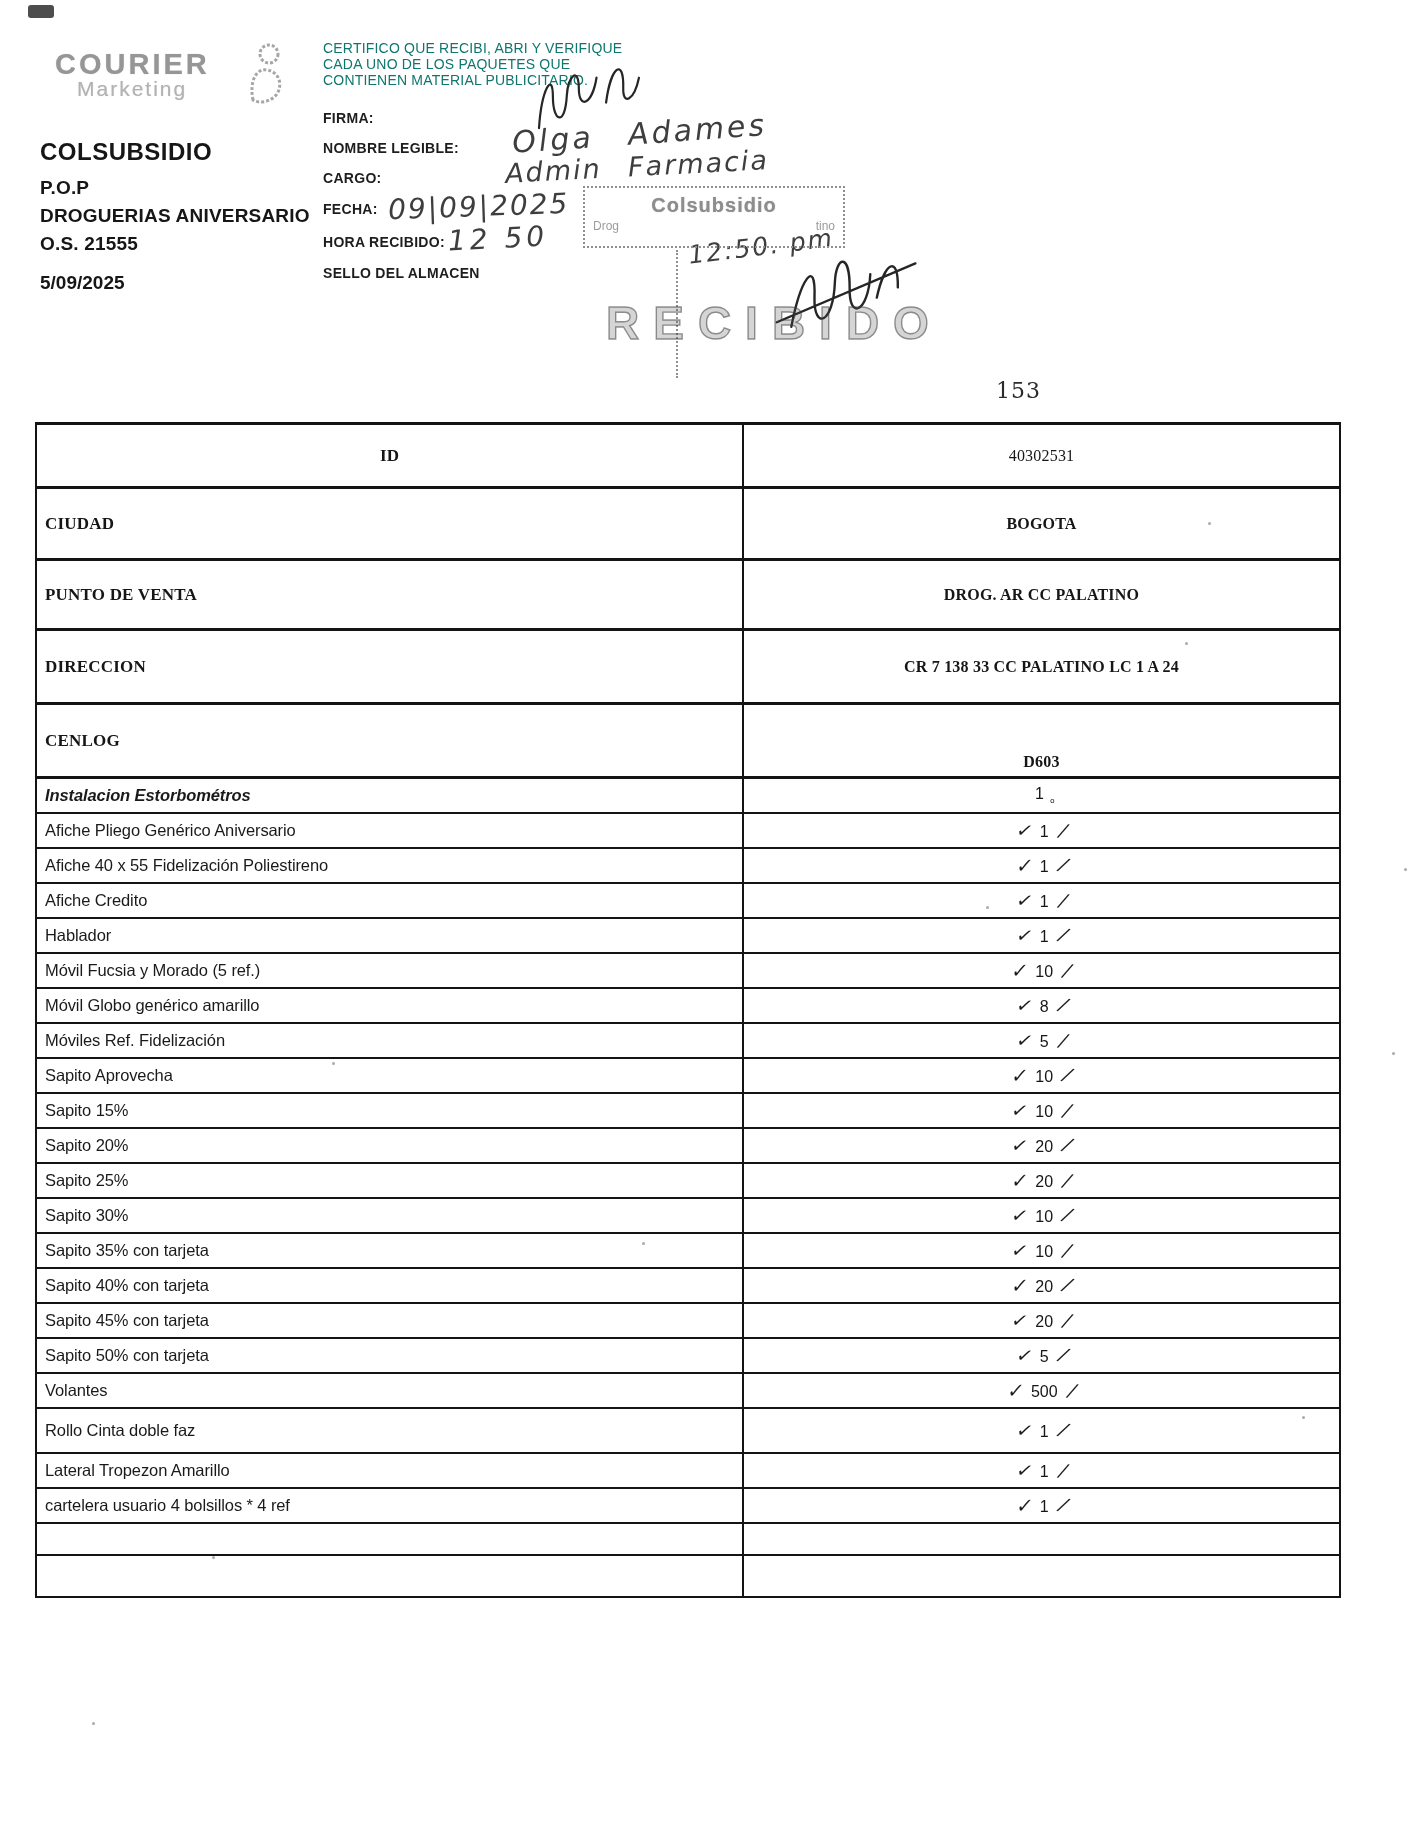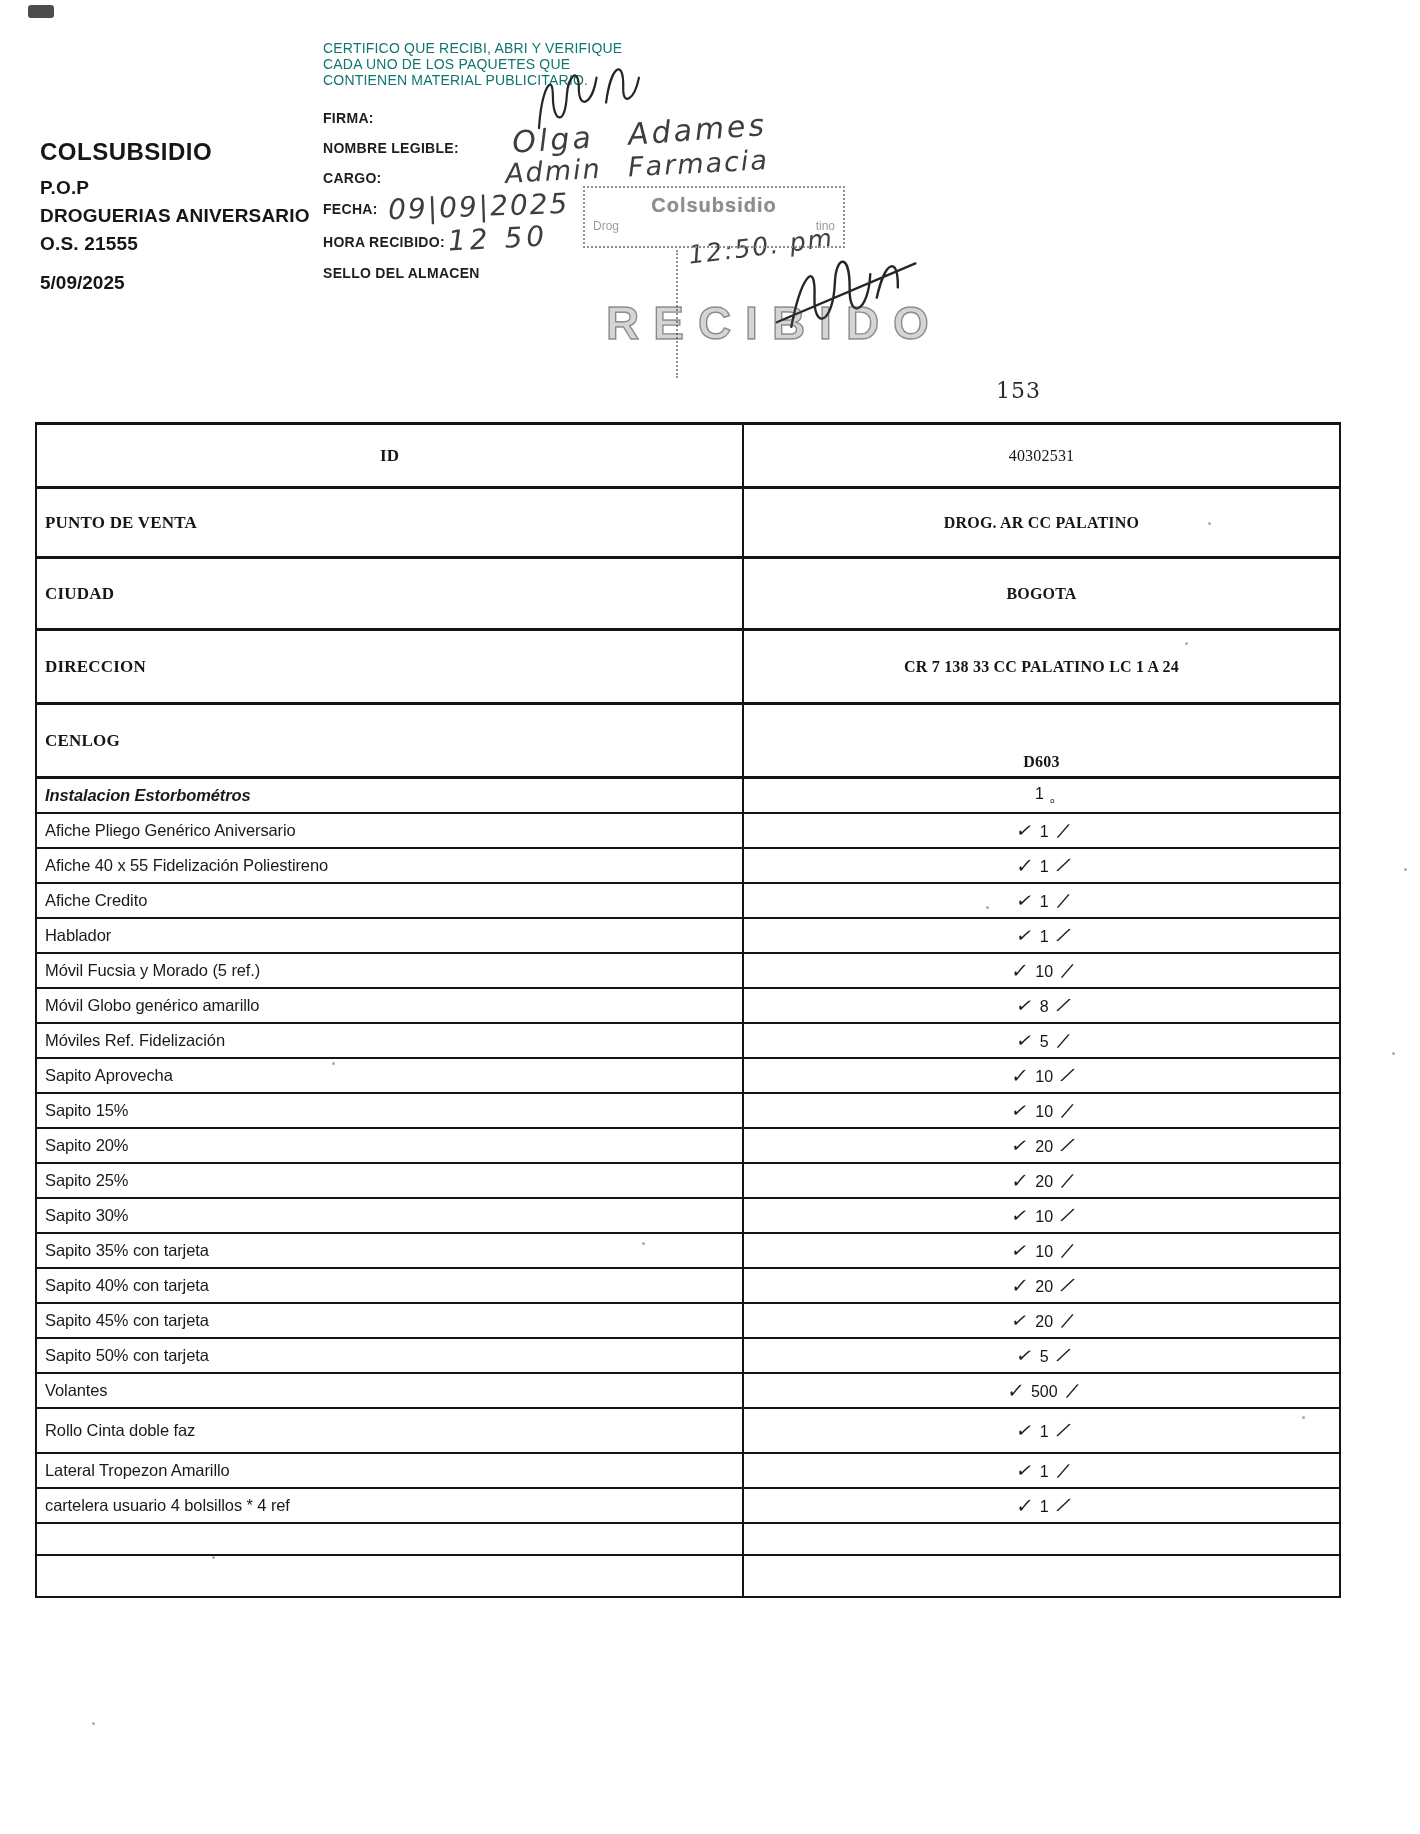--- a/index.html
+++ b/index.html
@@ -71,20 +71,28 @@
   <div class="speck" style="left:1392px;top:1052px;"></div>
   <div class="speck" style="left:92px;top:1722px;"></div>
   <div class="speck" style="left:1208px;top:522px;"></div>
   <div class="speck" style="left:642px;top:1242px;"></div>
   <div class="speck" style="left:986px;top:906px;"></div>
   <div class="speck" style="left:1302px;top:1416px;"></div>
   <div class="speck" style="left:212px;top:1556px;"></div>
   <div class="speck" style="left:1404px;top:868px;"></div>
   <div class="speck" style="left:332px;top:1062px;"></div>
 
+  <div class="logo">
+    <div class="logo-l1">COURIER</div>
+    <div class="logo-l2">Marketing</div>
+    <svg class="logo-person" width="46" height="62" viewBox="0 0 46 62">
+      <circle cx="26" cy="12" r="9" fill="none" stroke="#a6a6a6" stroke-width="3" stroke-dasharray="3 2"></circle>
+      <path d="M10 58 C6 38 14 26 24 28 C36 30 40 42 34 52 C28 60 16 62 10 58 Z" fill="none" stroke="#a6a6a6" stroke-width="3" stroke-dasharray="3 2"></path>
+    </svg>
+  </div>
 
   <div class="client">
     <div class="client-title">COLSUBSIDIO</div>
     <div class="client-line">P.O.P</div>
     <div class="client-line">DROGUERIAS ANIVERSARIO</div>
     <div class="client-line">O.S. 21555</div>
     <div class="client-date">5/09/2025</div>
   </div>
 
   <div class="cert">
@@ -127,27 +135,27 @@
   <table class="doc">
     <colgroup>
         <col style="width:707px">
         <col>
       </colgroup>
     <tbody>
       <tr class="info" style="height:64px;">
         <td class="lbl-c">ID</td>
         <td class="val" style="font-weight:normal;">40302531</td>
       </tr>
+      <tr class="info" style="height:72px;">
+        <td class="lbl">CIUDAD</td>
+        <td class="val">BOGOTA</td>
+      </tr>
       <tr class="info" style="height:70px;">
         <td class="lbl">PUNTO DE VENTA</td>
         <td class="val">DROG. AR CC PALATINO</td>
-      </tr>
-      <tr class="info" style="height:72px;">
-        <td class="lbl">CIUDAD</td>
-        <td class="val">BOGOTA</td>
       </tr>
       <tr class="info" style="height:74px;">
         <td class="lbl">DIRECCION</td>
         <td class="val">CR 7 138 33 CC PALATINO LC 1 A 24</td>
       </tr>
       <tr class="info" style="height:74px;">
         <td class="lbl">CENLOG</td>
         <td class="val val-bottom">D603</td>
       </tr>
     </tbody>

